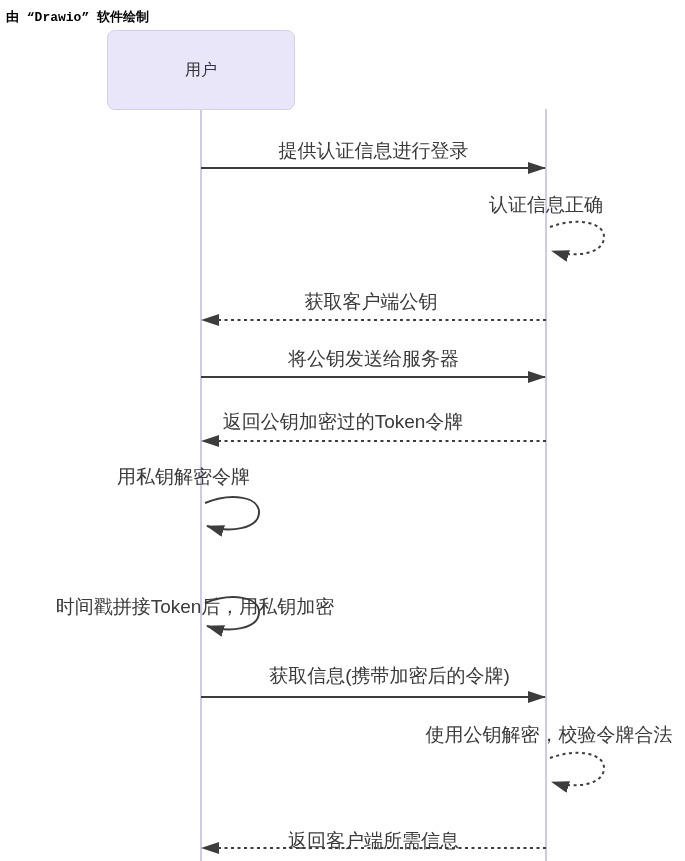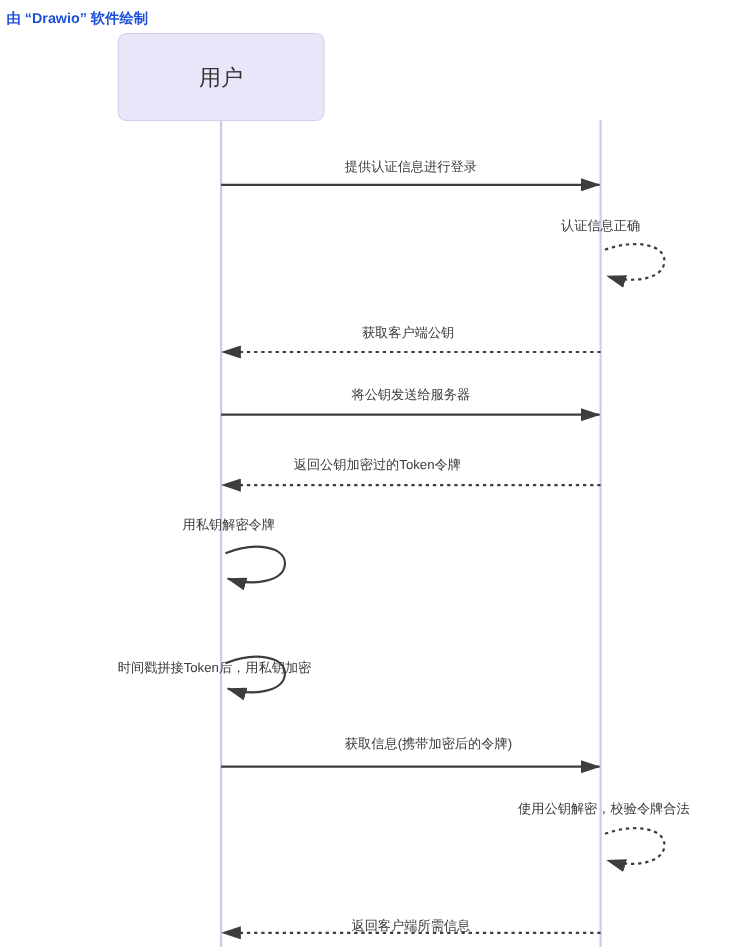--- a/index.html
+++ b/index.html
@@ -6,34 +6,35 @@
   #canvas{
     position:relative;
     width:685px;height:861px;
     background:#ffffff;
     overflow:hidden;
     font-family:"Liberation Sans","DejaVu Sans",sans-serif;
   }
   #svg-layer{position:absolute;left:0;top:0;width:685px;height:861px;}
   .watermark{
     position:absolute;left:6px;top:8px;
-    font-size:13px;font-weight:bold;color:#1d4ed8;
+    font-size:13px;font-weight:bold;color:#000000;
     white-space:nowrap;
+    font-family:Liberation Mono, monospace;
   }
   .actor-box{
     position:absolute;top:30px;width:188px;height:80px;
     background:#E9E6FA;border:1px solid #D5CFEA;border-radius:8px;
     display:flex;align-items:center;justify-content:center;
-    font-size:20px;color:#333333;box-sizing:border-box;
+    font-size:16px;color:#333333;box-sizing:border-box;
   }
   #actor-user{left:107px;}
   #actor-server{left:452px;}
   .msg-label{
     position:absolute;
-    font-size:12px;line-height:22px;color:#3A3A3A;
+    font-size:19px;line-height:22px;color:#3A3A3A;
     text-align:center;white-space:nowrap;
   }
   .msg-label.right{text-align:right;}
   .lifeline{stroke:#CFC9EC;stroke-width:2;}
   .arrow-solid{stroke:#3D3D3D;stroke-width:2;fill:none;}
   .arrow-dashed{stroke:#3D3D3D;stroke-width:2;fill:none;stroke-dasharray:3 3.5;}
 </style>
 </head>
 <body>
 

